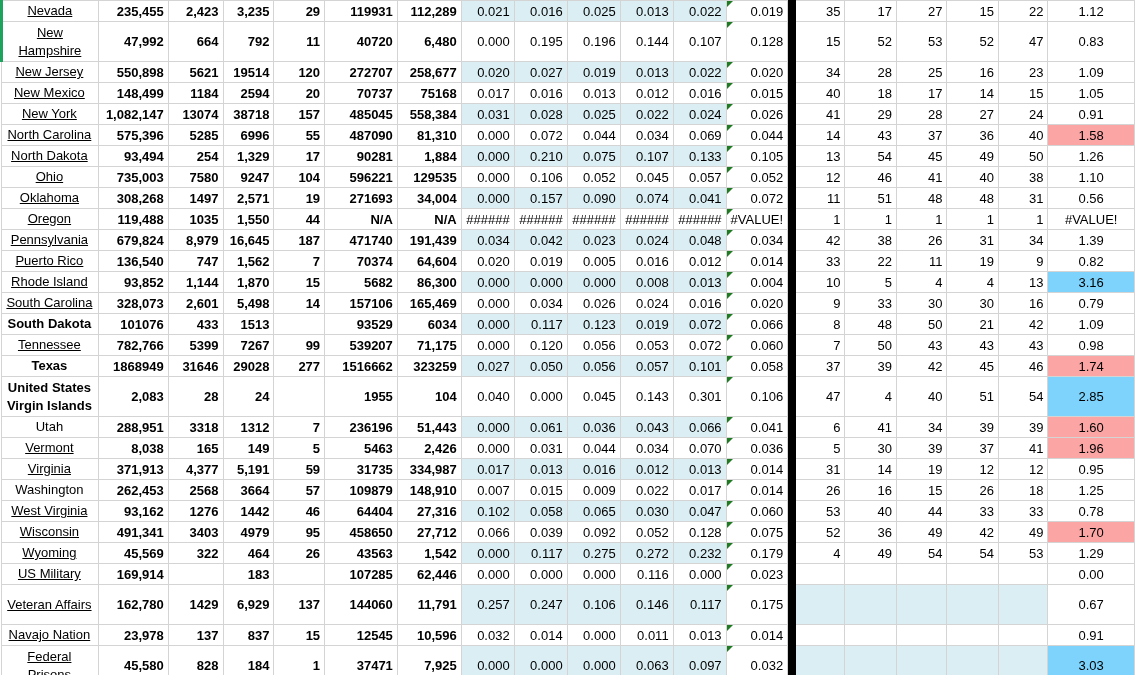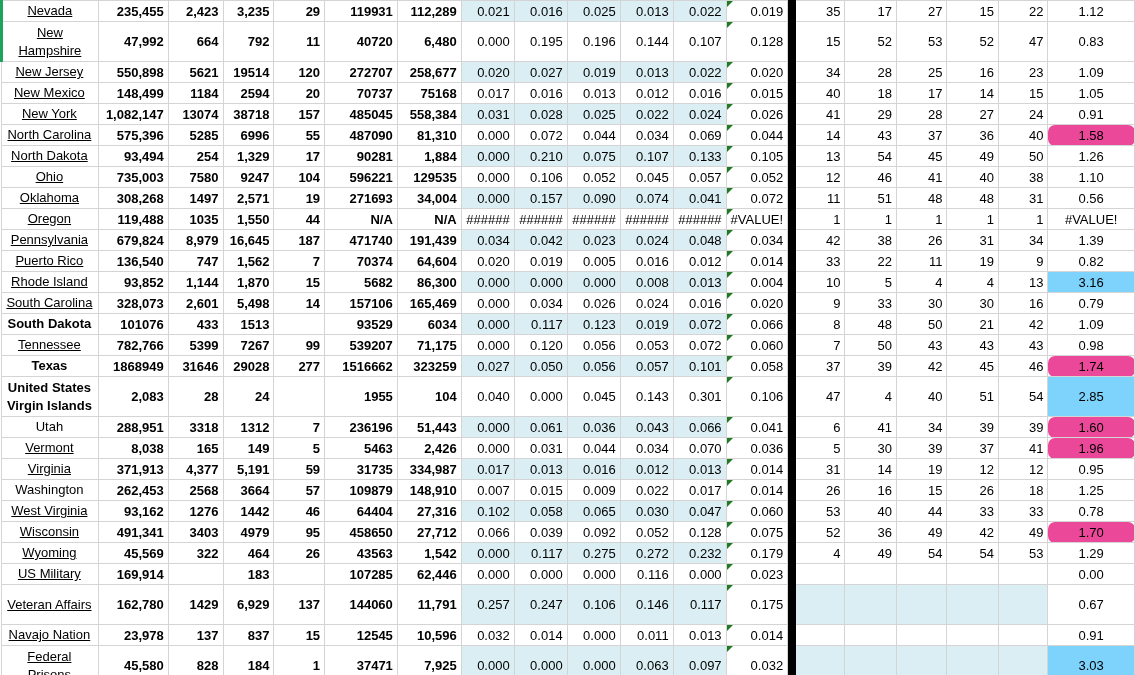--- a/index.html
+++ b/index.html
@@ -17,21 +17,21 @@
   td.name.plain .lbl { text-decoration: none; margin-top: 46px; }
   td.num { font-weight: bold; }
   td.ratio { background: #daeef3; }
   tr.alt td.ratio { background: #ffffff; }
   td.avg { position: relative; }
   td.avg::before { content: ""; position: absolute; left: 0; top: 0; width: 0; height: 0;
        border-top: 6px solid #1e7b22; border-right: 6px solid transparent; }
   td.divider { background: #000; border-color: #000; padding: 0; }
   td.rank { }
   td.final { text-align: center; margin-top: 12px; }
-  td.hl-yellow { background: #ec4899; border-radius: 7px; }
+  td.hl-yellow { background: #fca5a5; }
   td.hl-pink { background: #7dd3fc; }
   td.blank-blue { background: #daeef3; }
   td.left-edge { border-left: 3px solid #1ea35c; }
 </style>
 </head>
 <body>
 
 <div class="sheet">
   <table id="grid">
     <colgroup>

